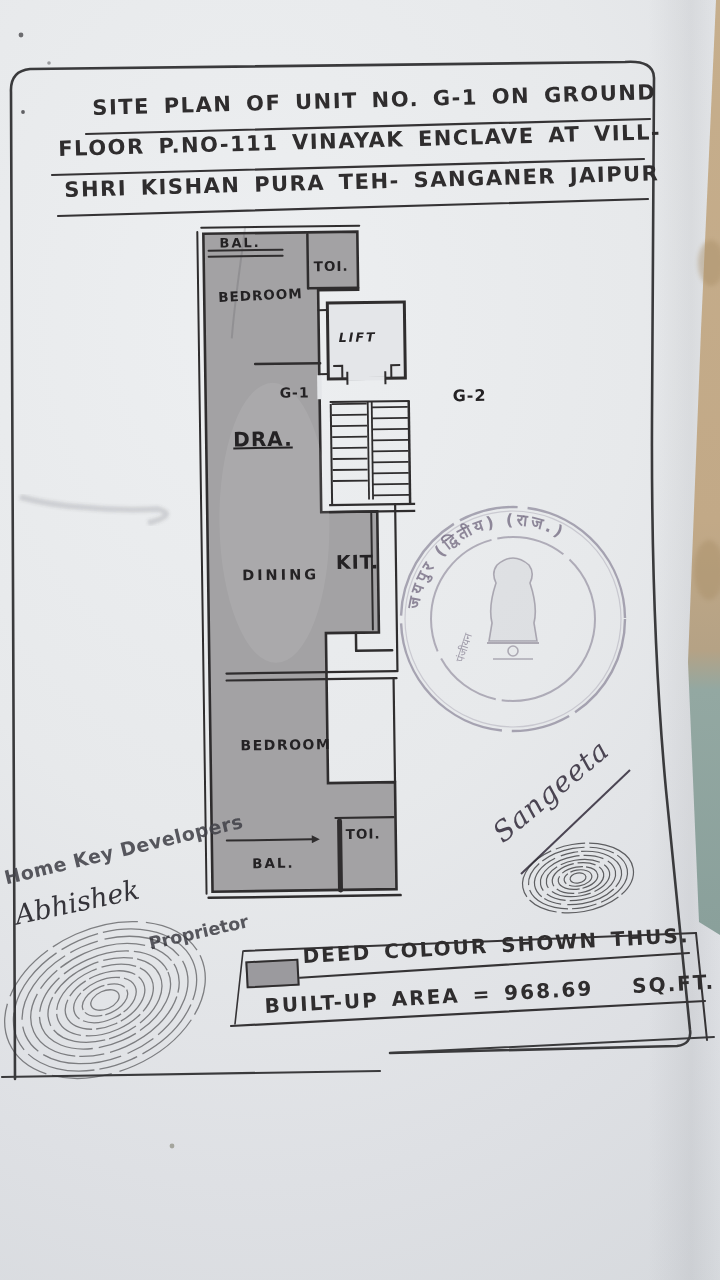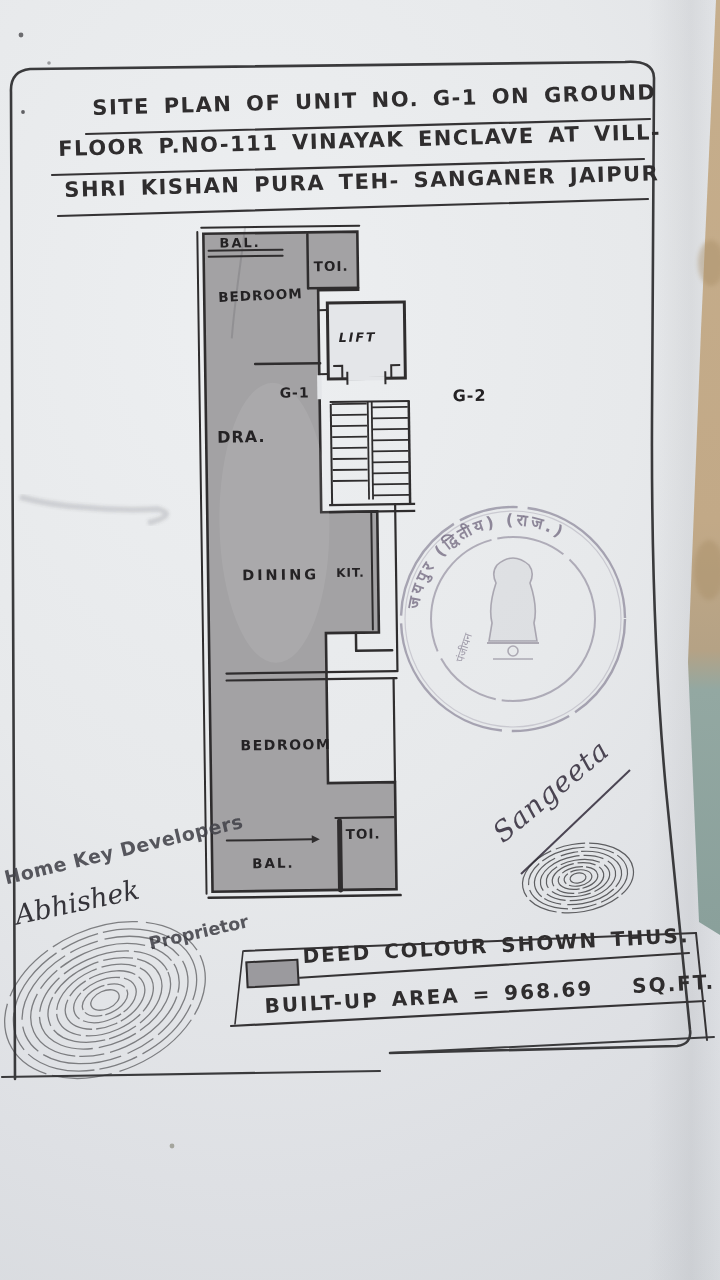--- a/index.html
+++ b/index.html
@@ -171,23 +171,23 @@
     </g>
     <path d="M60,3 C 55,40 48,80 45,115" stroke="rgba(50,50,55,.15)" stroke-width="2" fill="none"></path>
   </svg>
 
   <div class="room-label" style="left:34px;top:12px;font-size:13px;letter-spacing:2px;">BAL.</div>
   <div class="room-label" style="left:128px;top:36px;font-size:13.5px;">TOI.</div>
   <div class="room-label" style="left:32px;top:64px;font-size:13.5px;transform:rotate(-2deg);">BEDROOM</div>
   <div class="room-label" style="left:152px;top:108px;font-size:12.5px;letter-spacing:2px;font-style:italic;">LIFT</div>
   <div class="room-label" style="left:92px;top:162px;font-size:14px;">G-1</div>
   <div class="room-label" style="left:228px;top:166px;font-size:16px;margin-left:37px;">G-2</div>
-  <div class="room-label" style="left:29px;top:204px;font-size:16px;">DRA.</div>
+  <div class="room-label" style="left:45px;top:204px;font-size:20px;text-decoration:underline;">DRA.</div>
   <div class="room-label" style="left:52px;top:344px;font-size:14.5px;letter-spacing:3px;">DINING</div>
-  <div class="room-label" style="left:146px;top:344px;font-size:12px;">KIT.</div>
+  <div class="room-label" style="left:146px;top:329px;font-size:19px;">KIT.</div>
   <div class="room-label" style="left:48px;top:514px;font-size:14px;letter-spacing:1.5px;">BEDROOM</div>
   <div class="room-label" style="left:152px;top:604px;font-size:13.5px;">TOI.</div>
   <div class="room-label" style="left:58px;top:632px;font-size:13.5px;letter-spacing:2px;">BAL.</div>
 </div>
 
 <svg class="abs" style="left:385px;top:495px;" width="256" height="256" viewBox="0 0 256 256">
   <g fill="none">
     <circle cx="128" cy="124" r="112" stroke="rgba(95,85,112,.48)" stroke-width="2.4" stroke-dasharray="110 7 60 10 160 8"></circle>
     <circle cx="128" cy="124" r="108" stroke="rgba(95,85,112,.22)" stroke-width="1.2"></circle>
     <circle cx="128" cy="124" r="82" stroke="rgba(95,85,112,.42)" stroke-width="2" stroke-dasharray="140 6 70 8"></circle>

